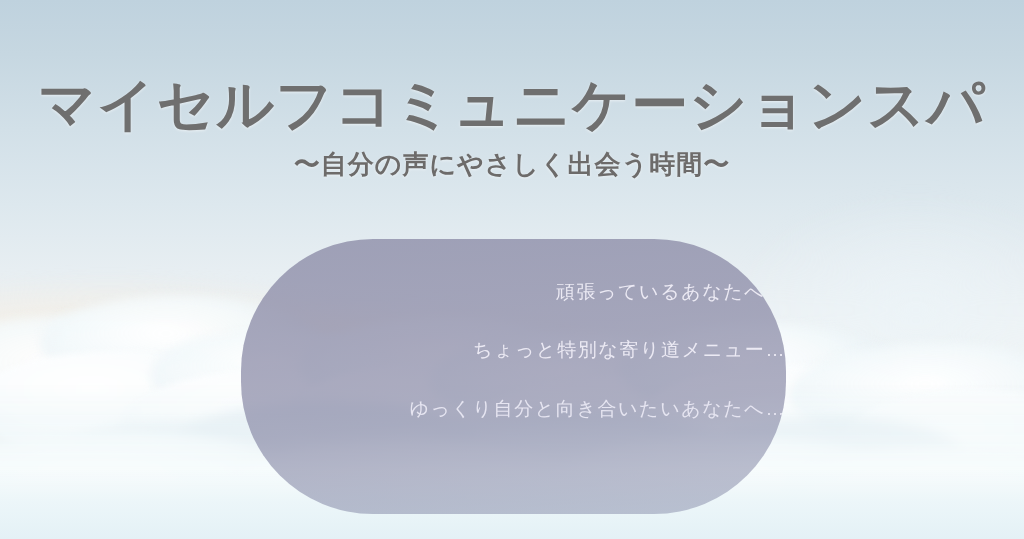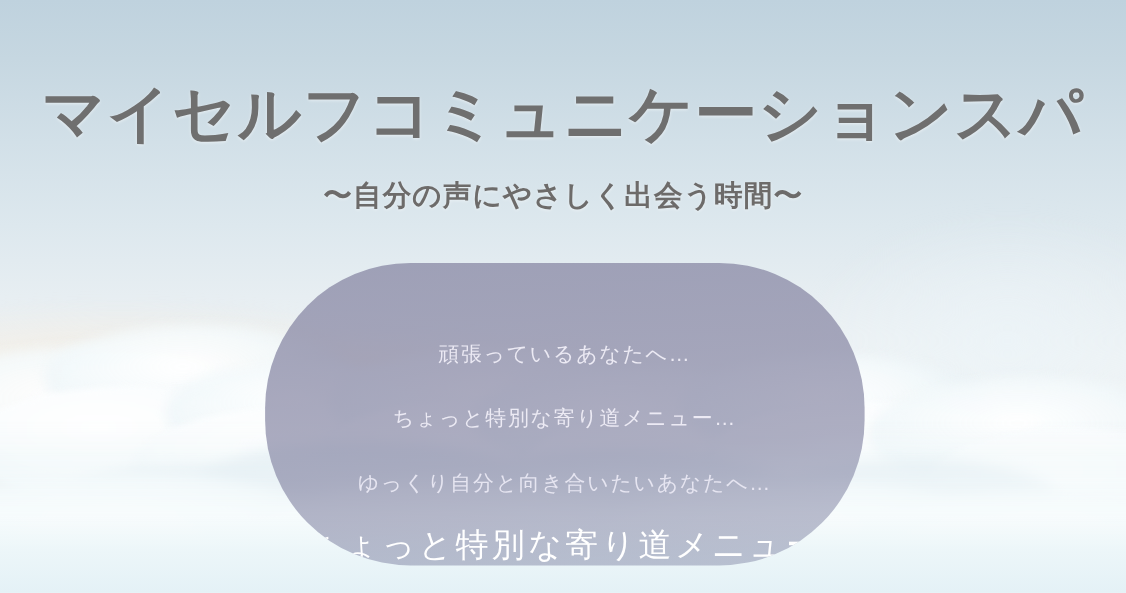--- a/index.html
+++ b/index.html
@@ -126,21 +126,21 @@
   .title {
     font-size: 57px;
     line-height: 1.08;
     font-weight: 700;
     color: #6f6f6f;
     letter-spacing: 1px;
     text-shadow: 0 1px 3px rgba(255,255,255,0.55);
     white-space: nowrap;
   }
   .subtitle {
-    margin-top: 24px;
+    margin-top: 11px;
     font-size: 26px;
     font-weight: 700;
     color: #6d6b6a;
     letter-spacing: 1px;
     text-shadow: 0 1px 3px rgba(255,255,255,0.5);
     white-space: nowrap;
   }
 
   
   .panel {
@@ -155,23 +155,22 @@
         rgba(143,143,170,0.78) 35%,
         rgba(139,140,168,0.70) 62%,
         rgba(133,136,166,0.56) 82%,
         rgba(128,133,164,0.46) 100%);
     z-index: 5;
     overflow: hidden;
   }
   .panel-inner {
     position: absolute;
     inset: 0;
-    padding-top: 50px;
-    text-align: center;
-    margin-top: 19px;
+    padding-top: 38px;
+    text-align: right;
   }
   .panel-line {
     font-size: 19px;
     line-height: 1.55;
     color: #eceaf4;
     letter-spacing: 1.6px;
     margin-bottom: 28px;
     white-space: nowrap;
   }
   .panel-line:nth-of-type(1) { margin-bottom: 29px; }
@@ -279,17 +278,16 @@
   <div class="titlewrap">
     <div class="title">マイセルフコミュニケーションスパ</div>
     <div class="subtitle">〜自分の声にやさしく出会う時間〜</div>
   </div>
 
   <div class="panel">
     <div class="panel-inner">
       <div class="panel-line">頑張っているあなたへ…</div>
       <div class="panel-line">ちょっと特別な寄り道メニュー…</div>
       <div class="panel-line">ゆっくり自分と向き合いたいあなたへ…</div>
-      <div class="panel-highlight">ちょっと特別な寄り道メニュー</div>
     </div>
   </div>
 
 </div>
 
 </body></html>

